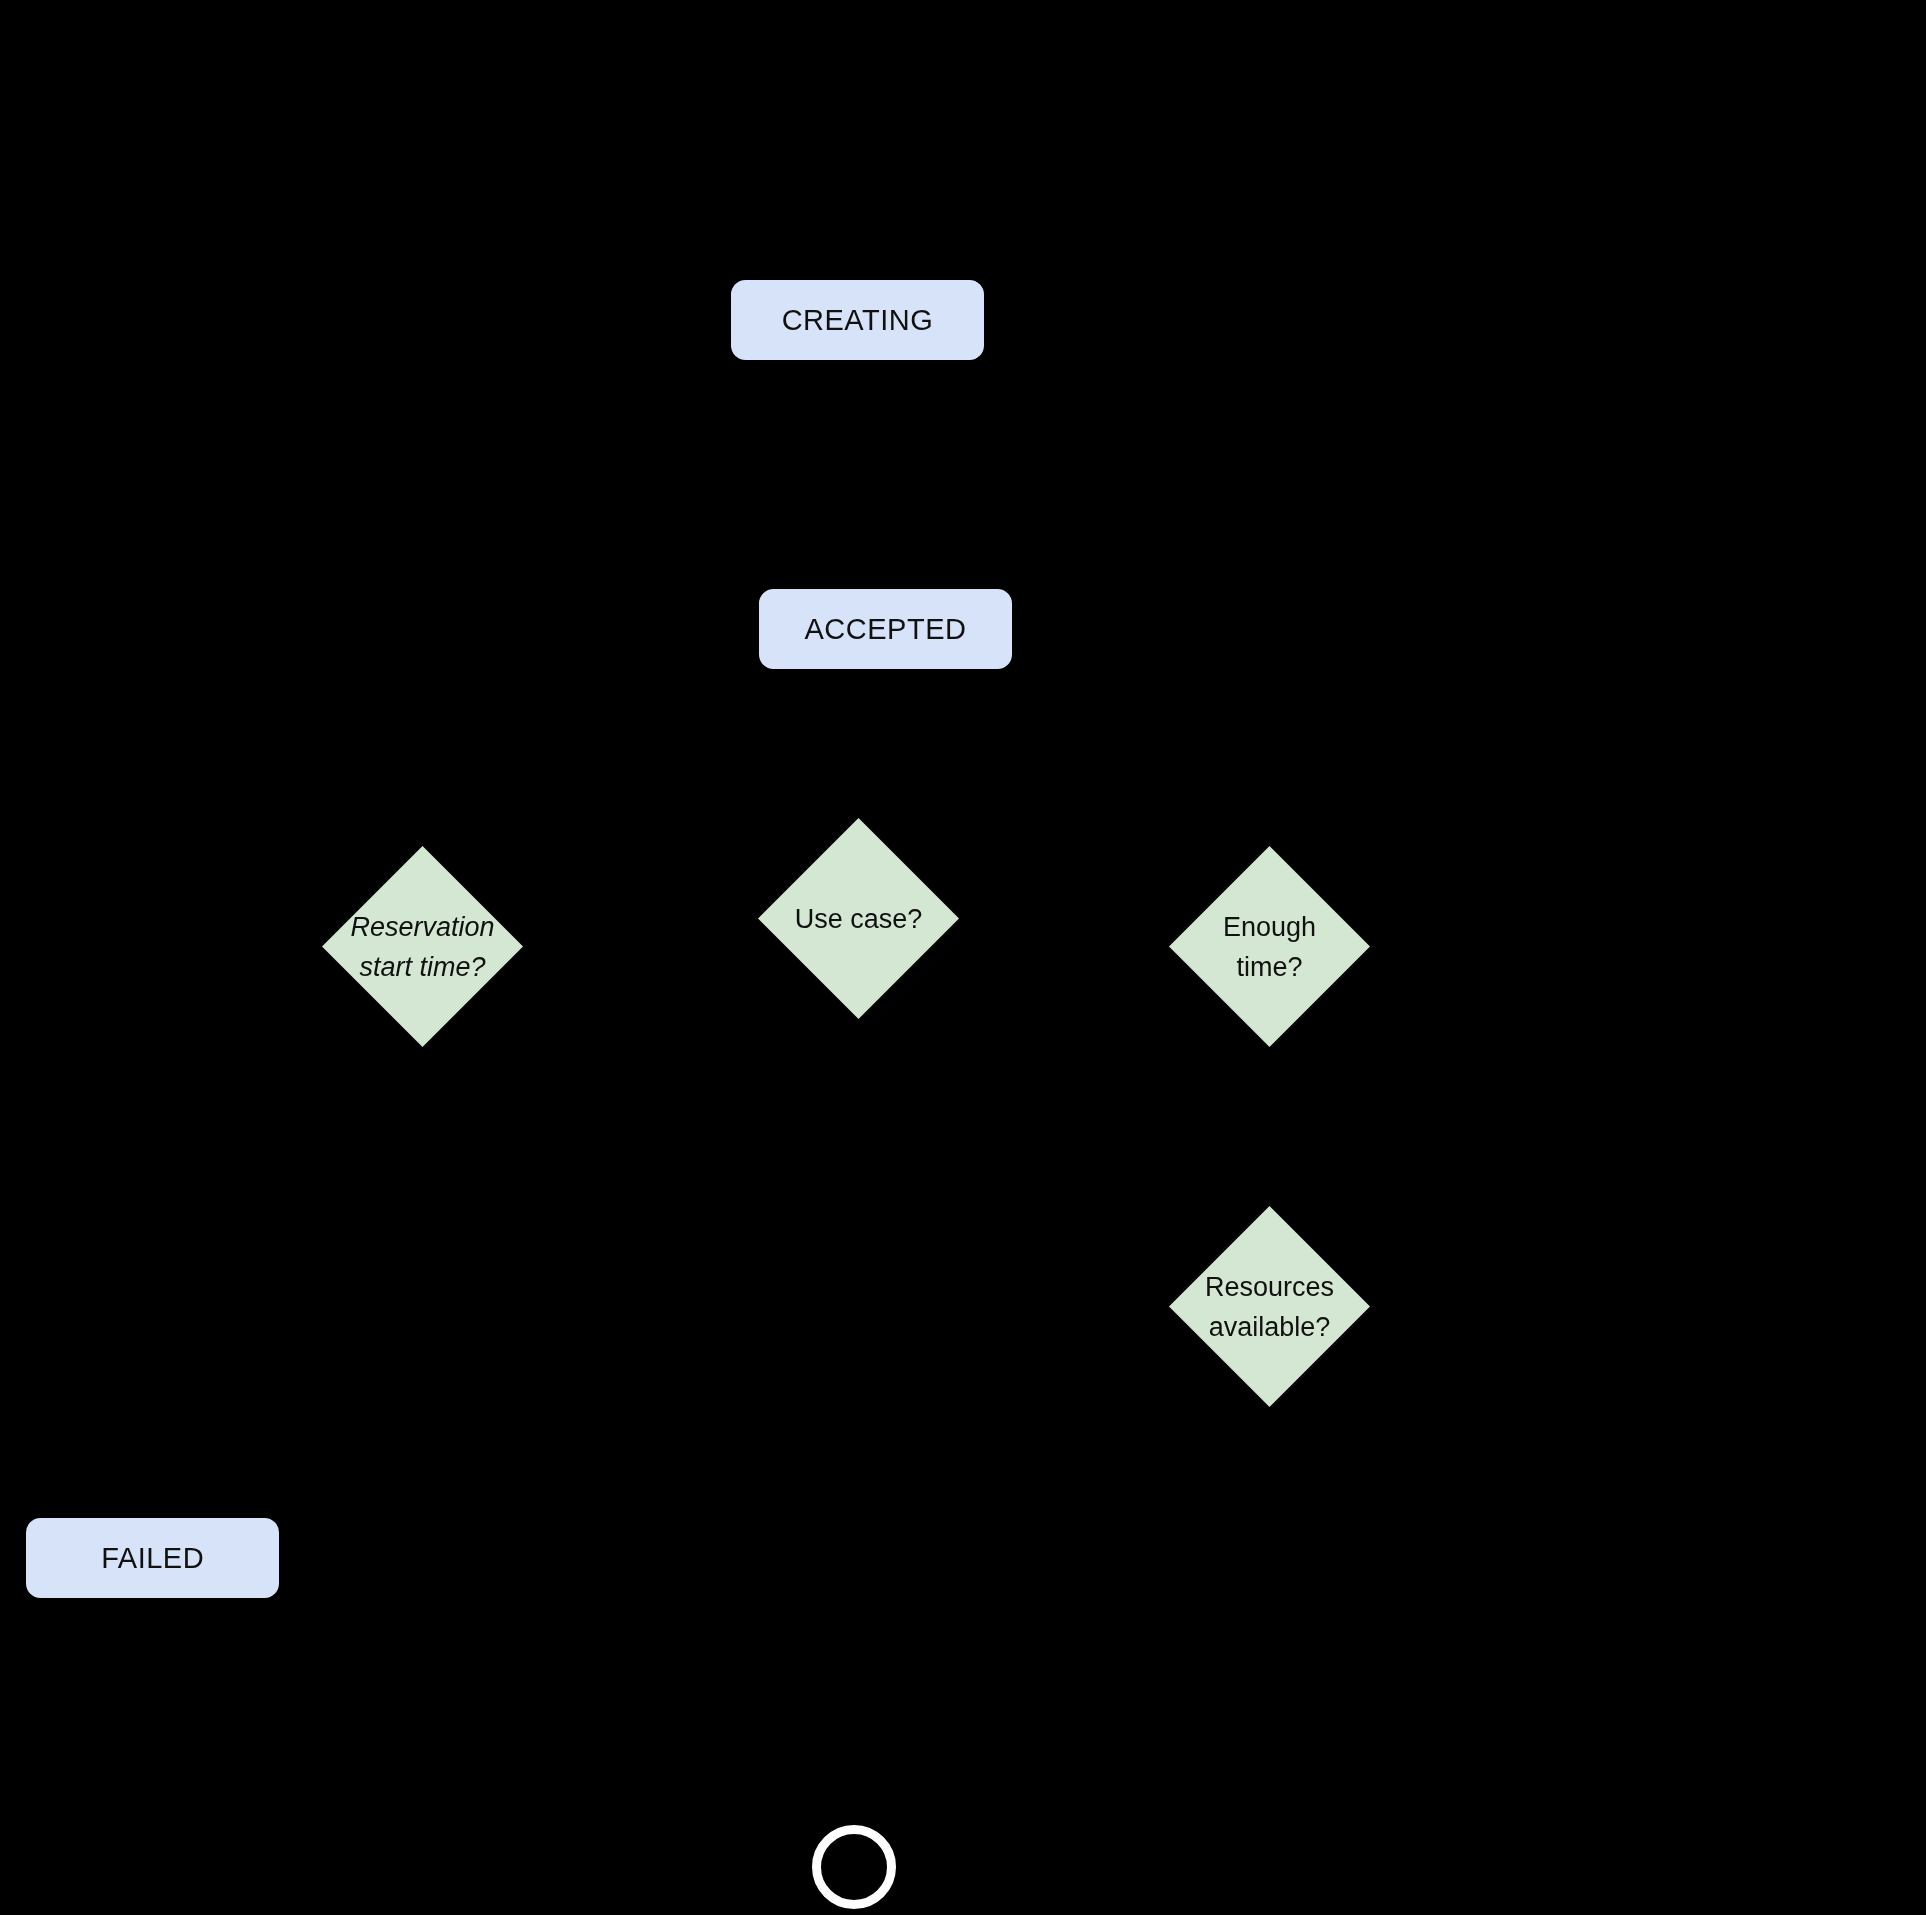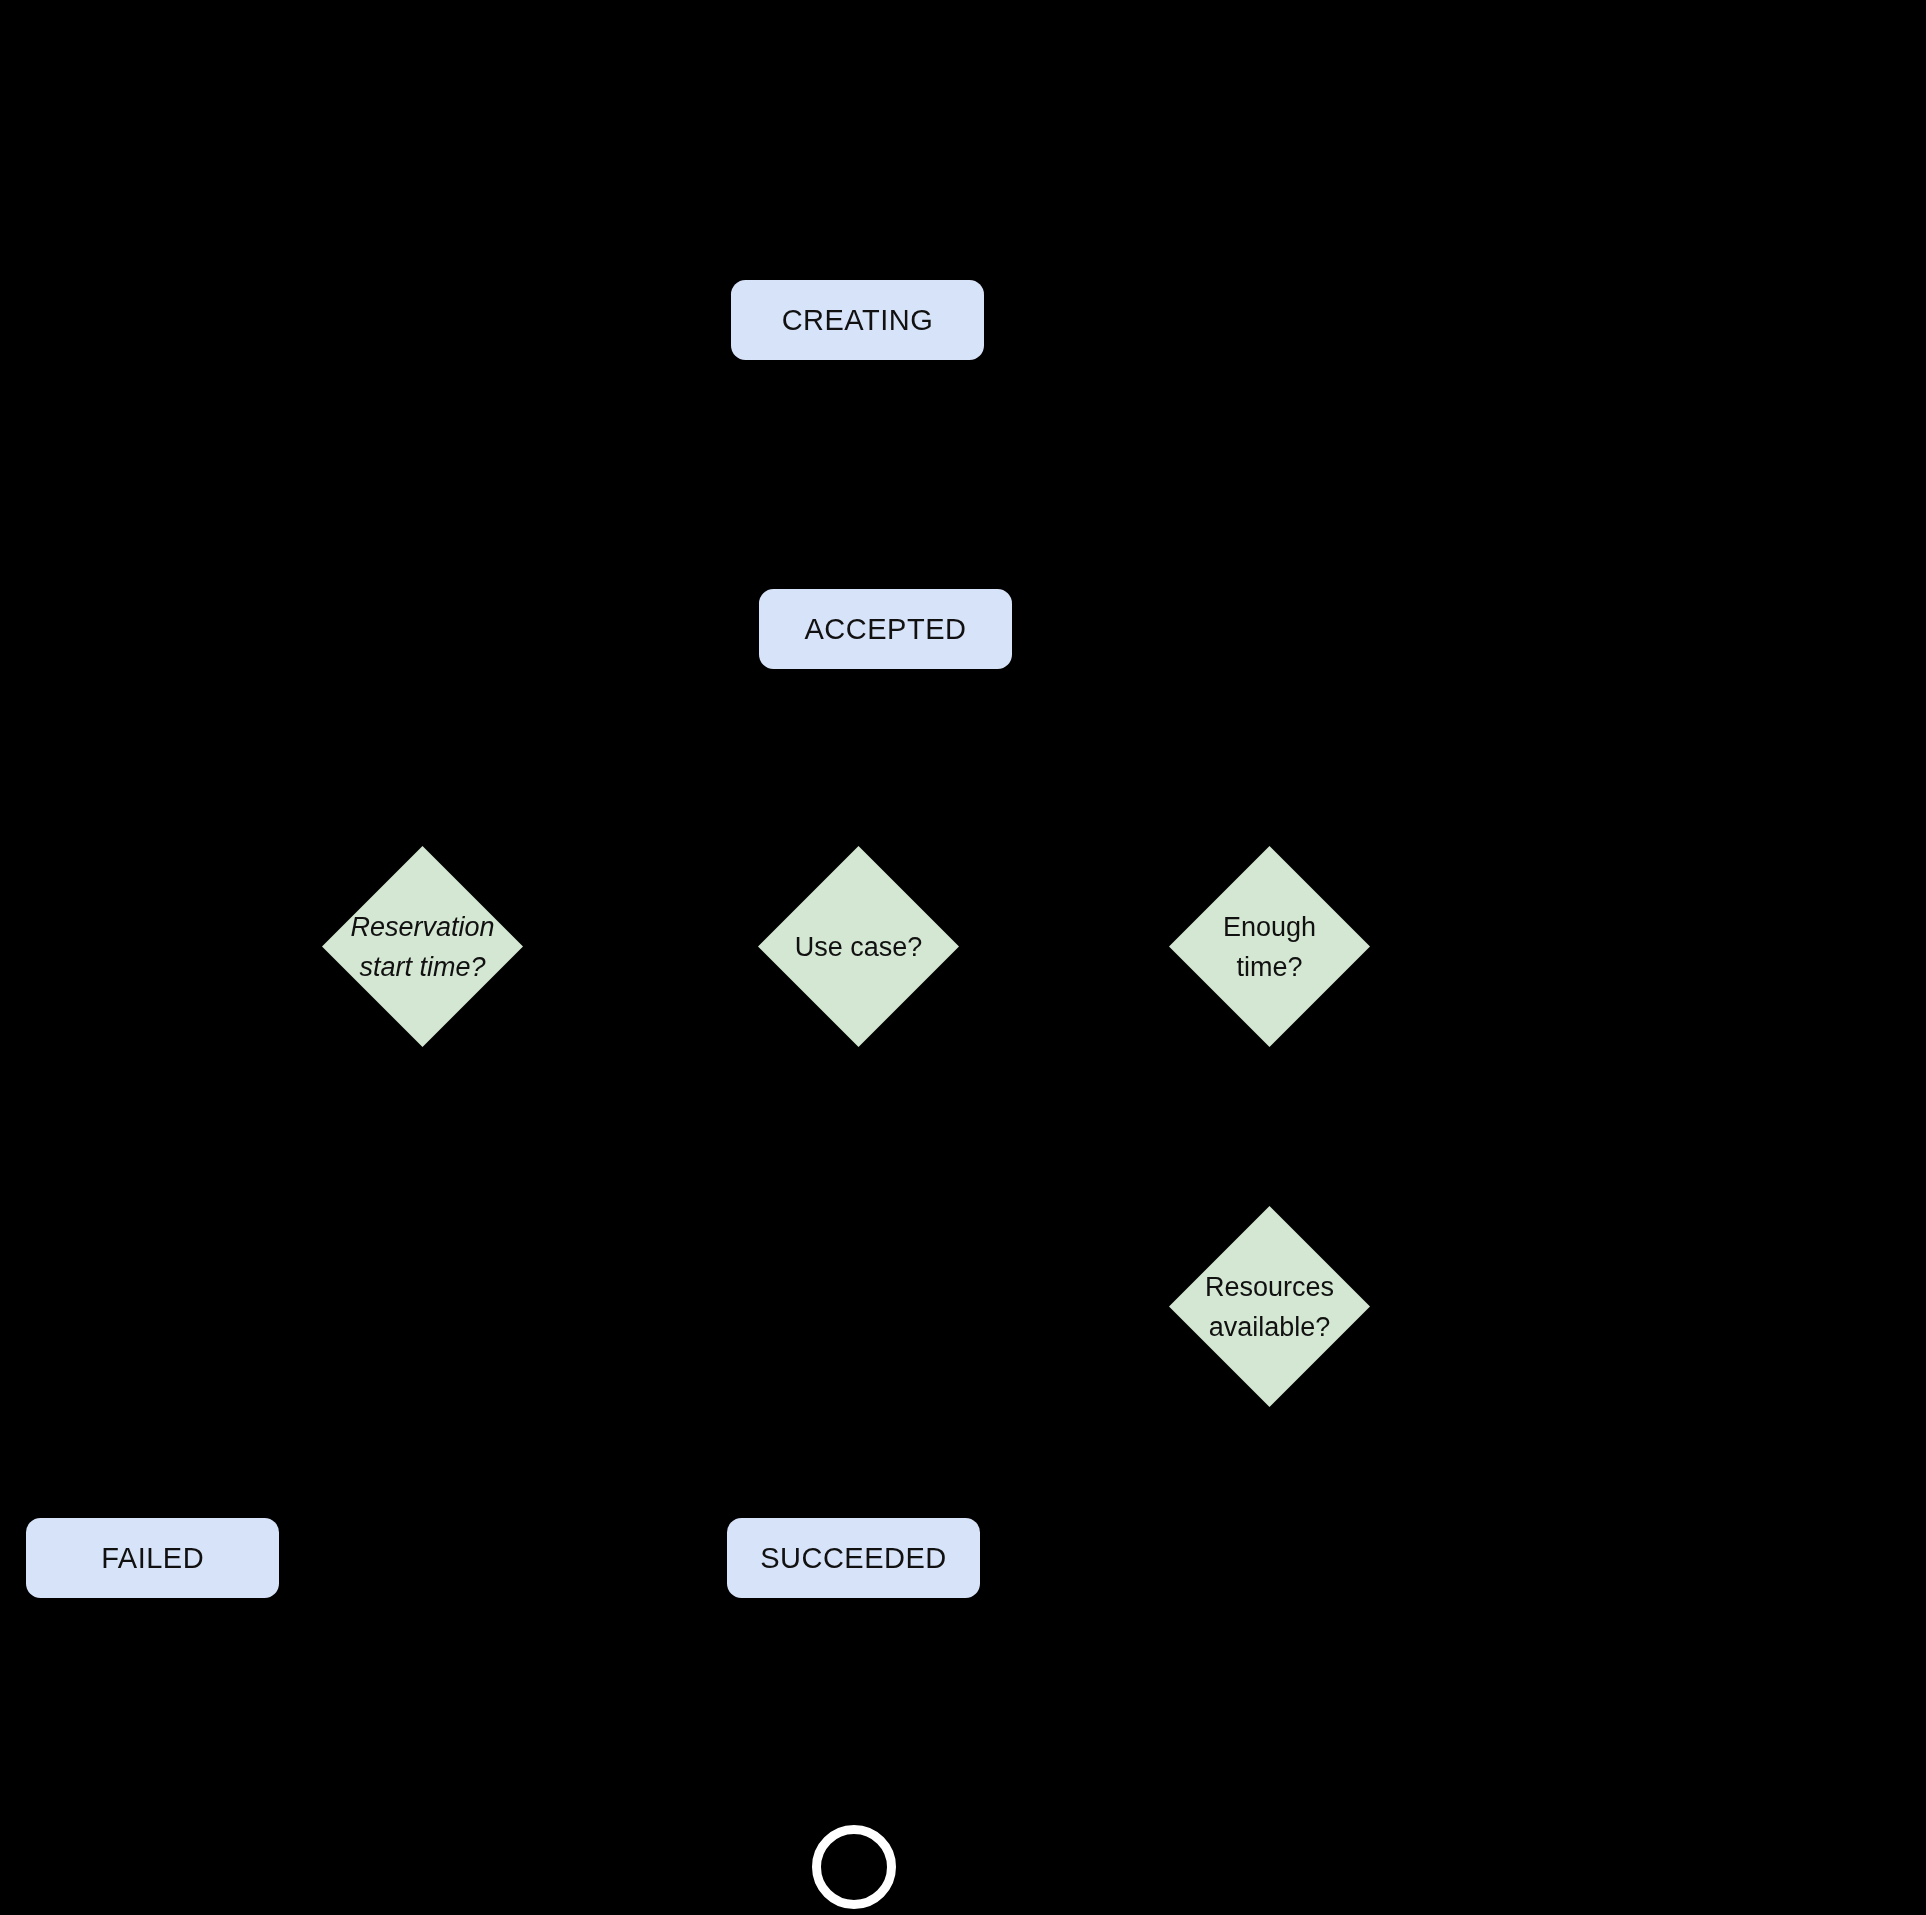--- a/index.html
+++ b/index.html
@@ -62,21 +62,21 @@
     width:66px;
     height:66px;
     border:9.3px solid var(--ring);
     border-radius:50%;
     background:transparent;
   }
   
   #creating  {left:731px; top:280px;}
   #accepted  {left:731px; top:589px;margin-left:28px;}
   #reservation-start-time {left:322px;  top:846px;font-style:italic;}
-  #use-case  {left:758px; top:846px;}
+  #use-case  {left:758px; top:818px;}
   #enough-quota {left:1169px; top:846px;}
   #resources-available {left:1169px; top:1206px;}
   #failed    {left:6.2px;   top:1518px;margin-left:20px;}
   #succeeded {left:727px; top:1518px;}
   #cancelled {left:1456px; top:1518px;}
   #end-node  {left:812px; top:1825px;}
 </style>
 </head>
 <body>
 
@@ -107,21 +107,18 @@
 
   <div class="decision" id="resources-available">
     <span class="line">Resources</span>
     <span class="line">available?</span>
   </div>
 
   <div class="state" id="failed">
     <span class="lbl">FAILED</span>
   </div>
 
-  <div class="state" id="succeeded">
-    <span class="lbl">SUCCEEDED</span>
-  </div>
 
 
   <div class="terminal" id="end-node"></div>
 
 </div>
 
 
 </body></html>

